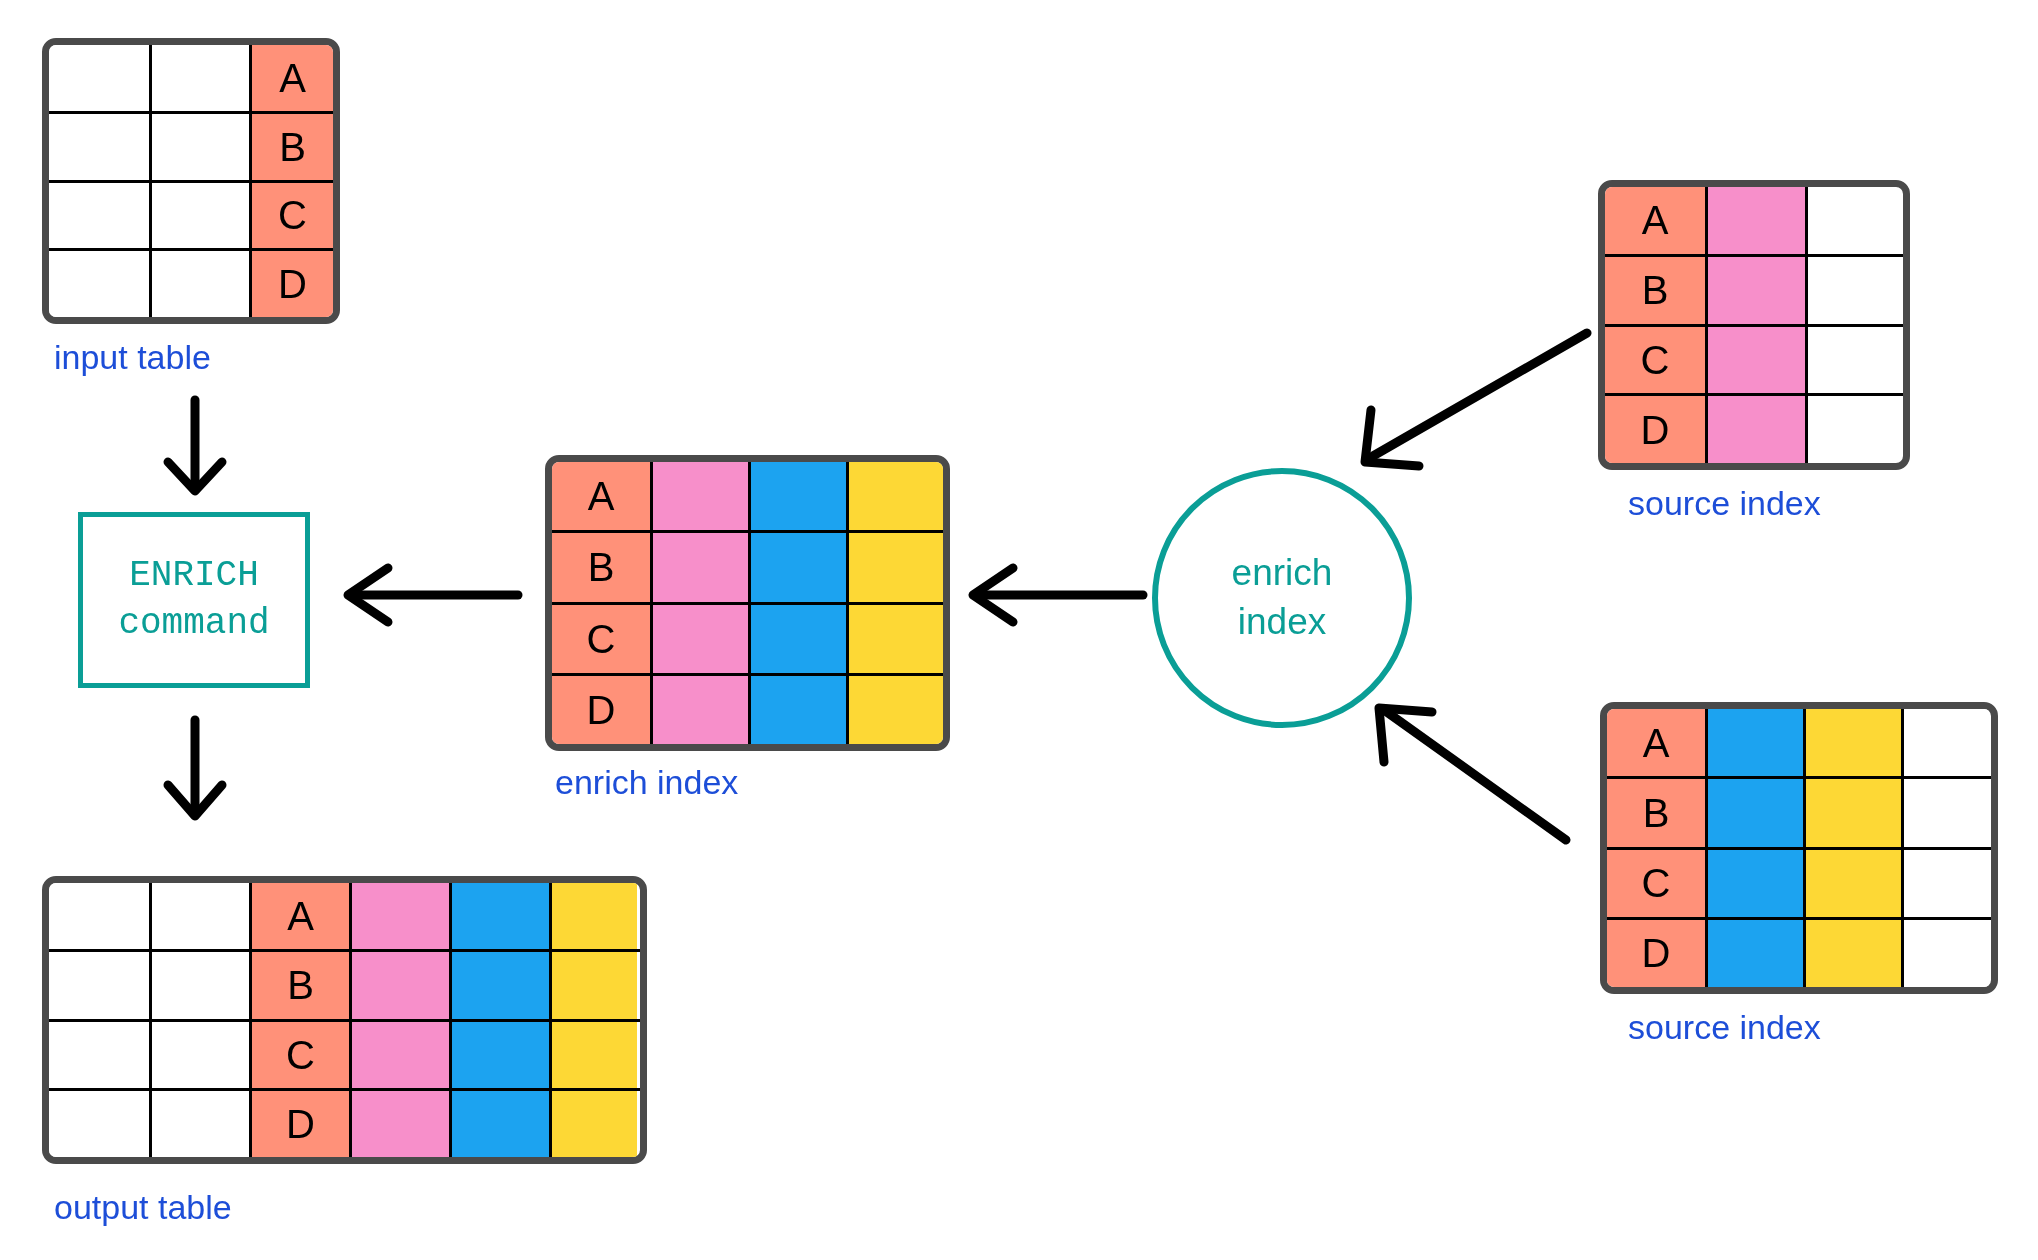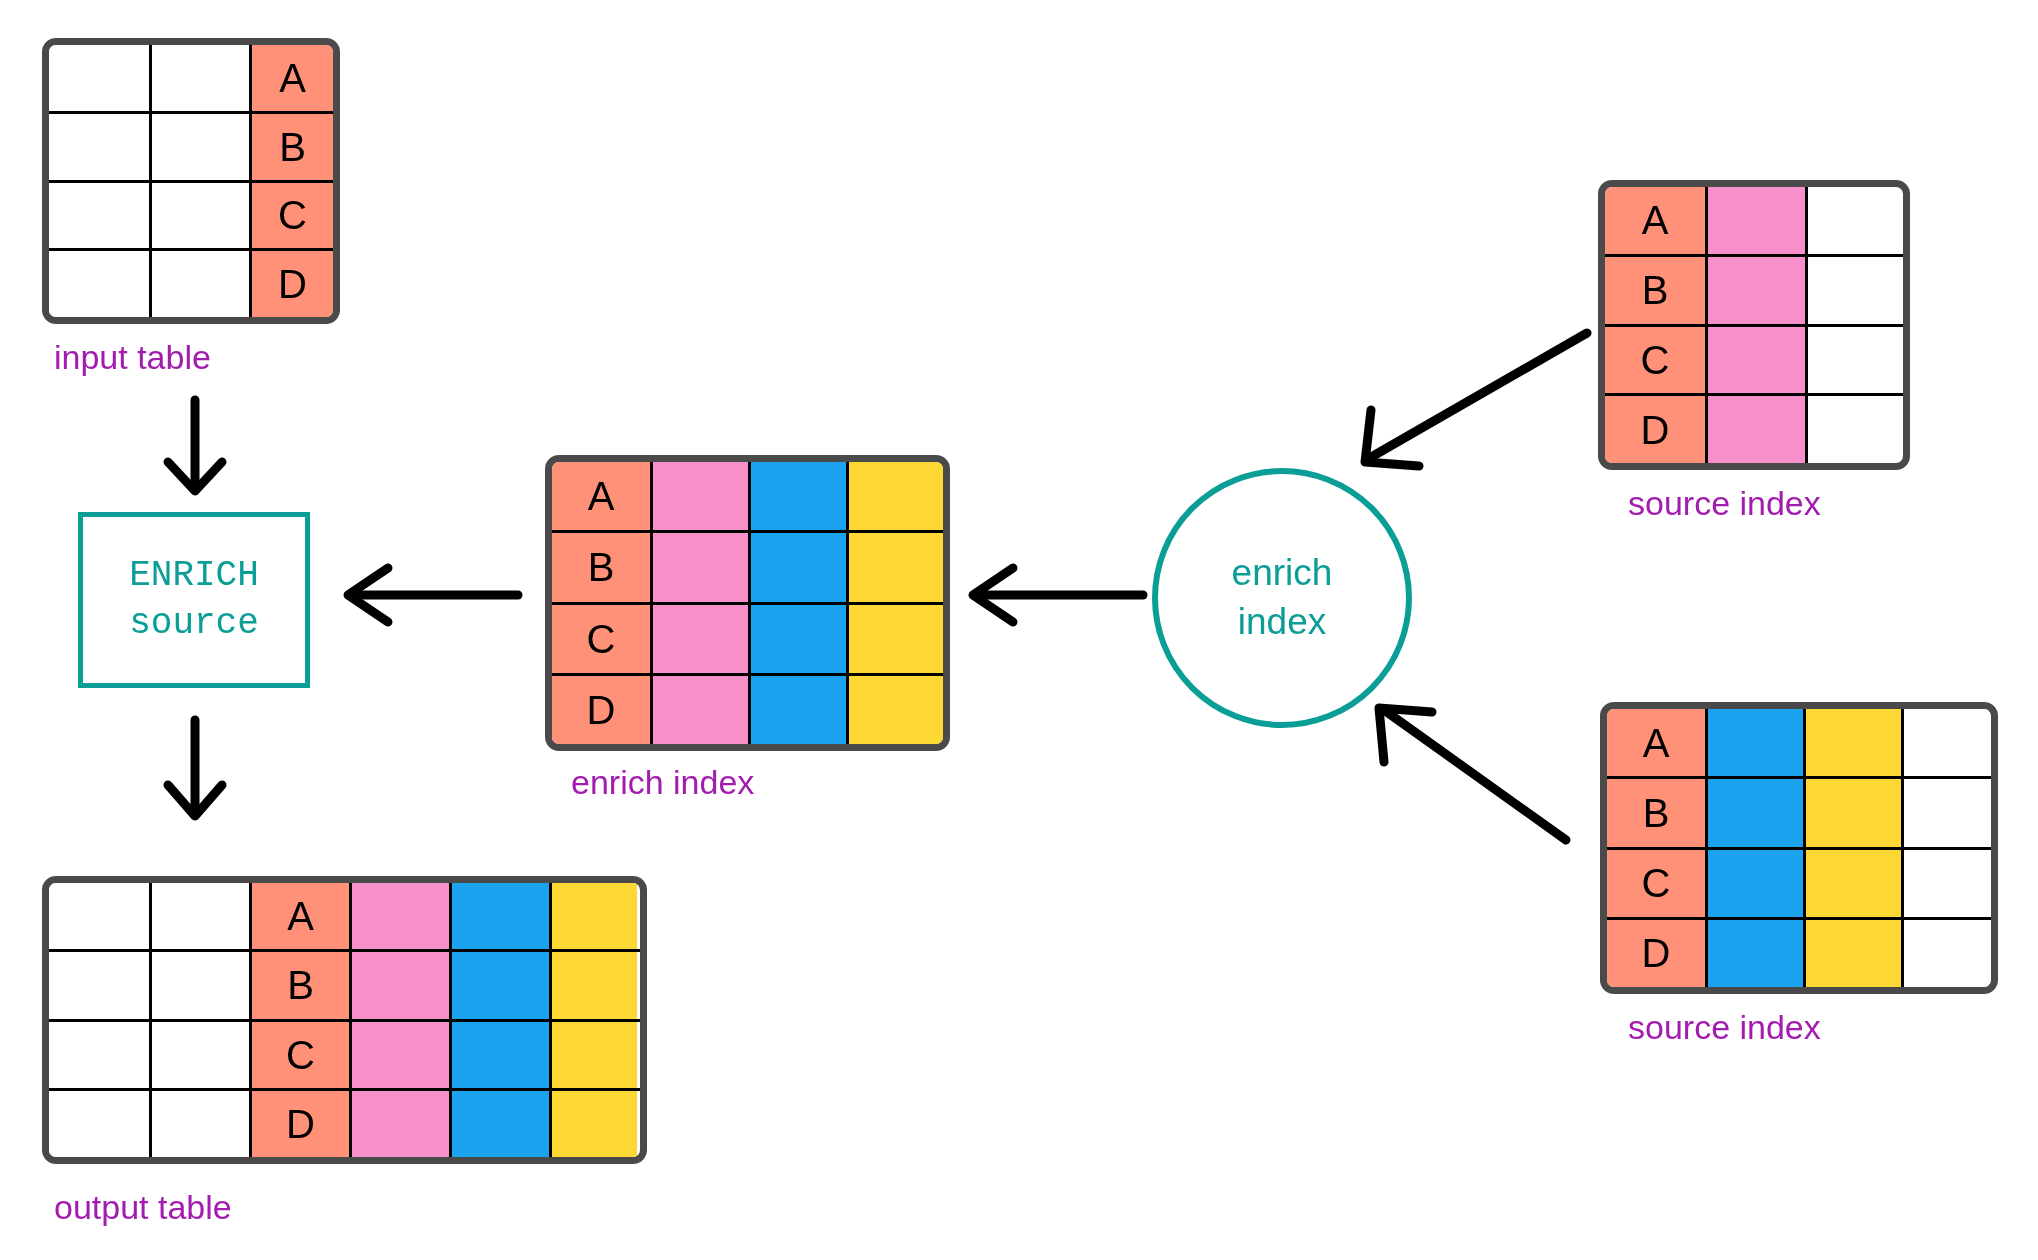--- a/index.html
+++ b/index.html
@@ -57,21 +57,21 @@
   .c-white  { background: #ffffff; }
   .c-salmon { background: #ff9179; }
   .c-pink   { background: #f78fca; }
   .c-blue   { background: #1ca3f0; }
   .c-yellow { background: #fdd835; }
 
   .table-label {
     position: absolute;
     left: 12px;
     font-size: 34px;
-    color: #a21caf;
+    color: #1d4ed8;
     white-space: nowrap;
     letter-spacing: 0px;
   }
 
   
   .enrich-box {
     position: absolute;
     border: 5px solid #0a9e96;
     background: #ffffff;
     box-sizing: border-box;
@@ -145,21 +145,21 @@
     <div class="table-label" style="top:300px;">input table</div>
   </div>
 
   <svg class="arrow-svg" style="left:160px; top:395px; width:70px; height:105px;" viewBox="0 0 70 105">
     <line x1="35" y1="5" x2="35" y2="92"></line>
     <polyline points="8,67 35,96 62,67"></polyline>
   </svg>
 
   <div class="enrich-box" style="left:78px; top:512px; width:232px; height:176px;">
     <span>ENRICH</span>
-    <span>source</span>
+    <span>command</span>
   </div>
 
   <svg class="arrow-svg" style="left:160px; top:715px; width:70px; height:110px;" viewBox="0 0 70 110">
     <line x1="35" y1="5" x2="35" y2="97"></line>
     <polyline points="8,70 35,101 62,70"></polyline>
   </svg>
 
   <div class="table-block" style="left:42px; top:876px;">
     <div class="grid" id="output-grid" style="width:605px; height:288px;">
         <div class="grid-row">
@@ -223,21 +223,21 @@
           <div class="cell c-blue" style="flex: 0 0 98px;"></div>
           <div class="cell c-yellow" style="flex: 0 0 98px;"></div>
         </div>
         <div class="grid-row">
           <div class="cell c-salmon" style="flex: 0 0 98px;">D</div>
           <div class="cell c-pink" style="flex: 0 0 98px;"></div>
           <div class="cell c-blue" style="flex: 0 0 98px;"></div>
           <div class="cell c-yellow" style="flex: 0 0 98px;"></div>
         </div>
       </div>
-    <div class="table-label" style="top:308px; left:10px;margin-left:16px;">enrich index</div>
+    <div class="table-label" style="top:308px; left:10px;">enrich index</div>
   </div>
 
   <svg class="arrow-svg" style="left:965px; top:560px; width:185px; height:70px;" viewBox="0 0 185 70">
     <line x1="178" y1="35" x2="12" y2="35"></line>
     <polyline points="48,8 8,35 48,62"></polyline>
   </svg>
 
   <div class="policy-circle" style="left:1152px; top:468px; width:260px; height:260px;">
     <span>enrich</span>
     <span>index</span>

